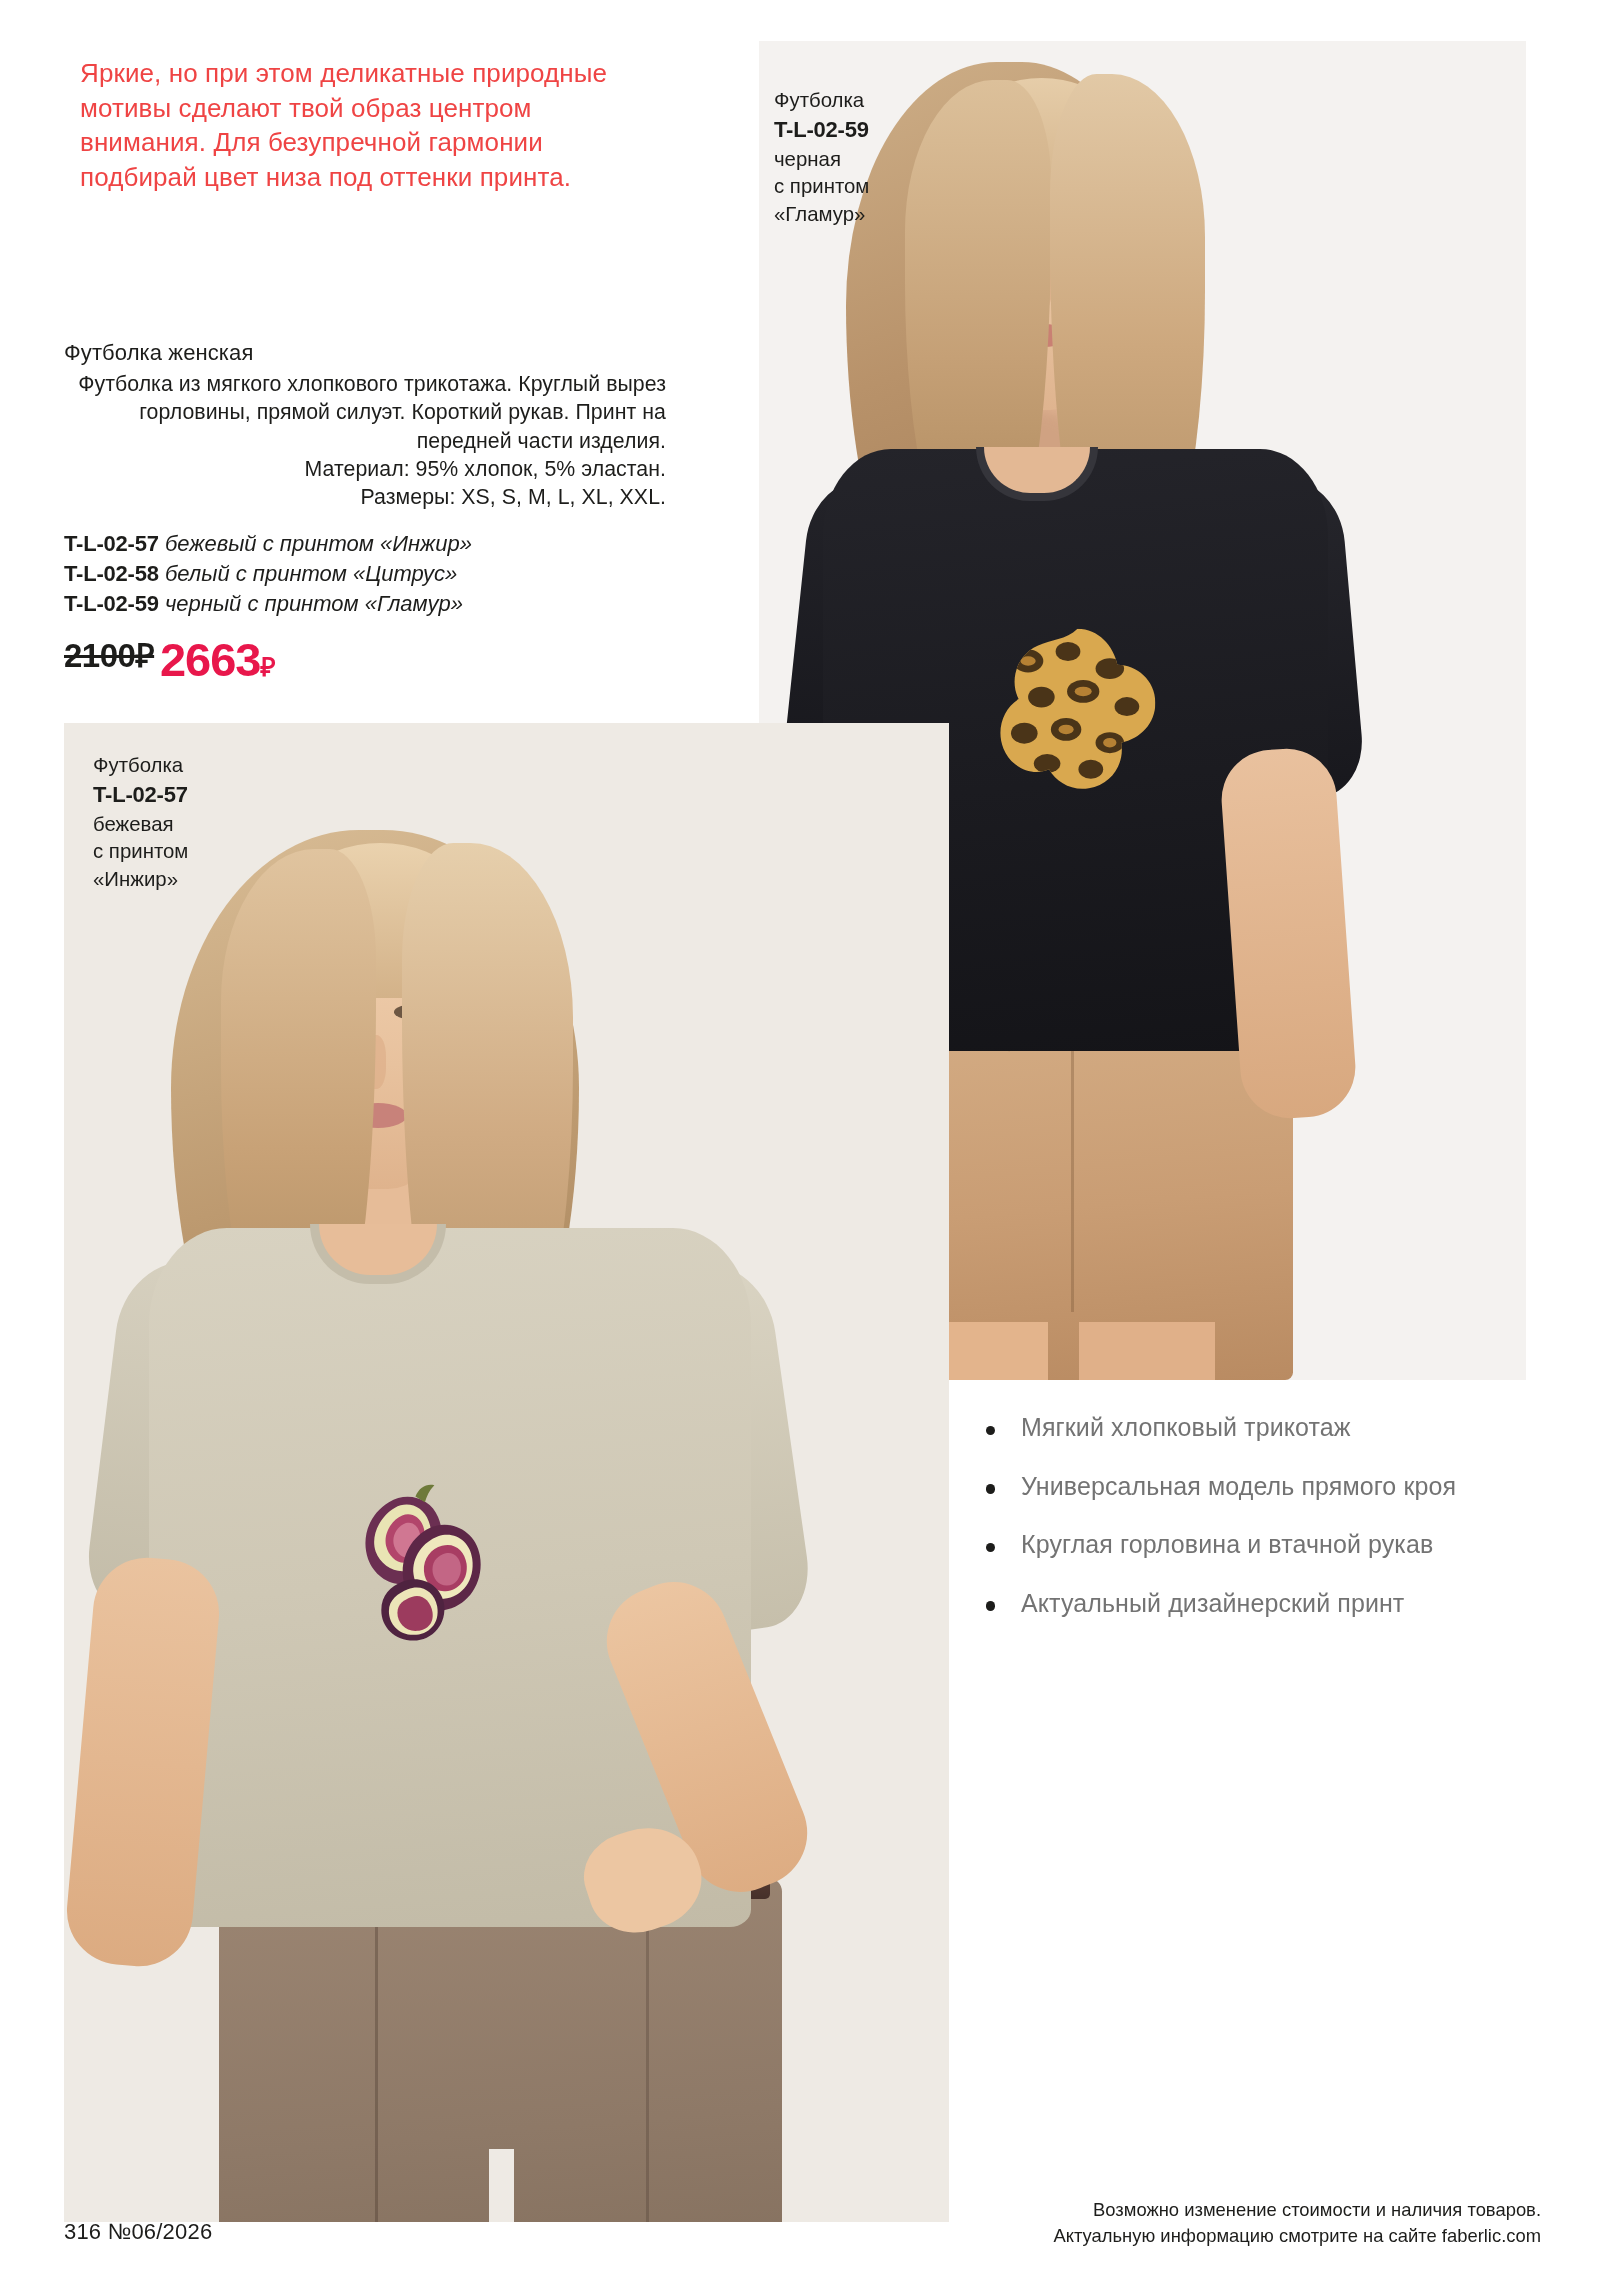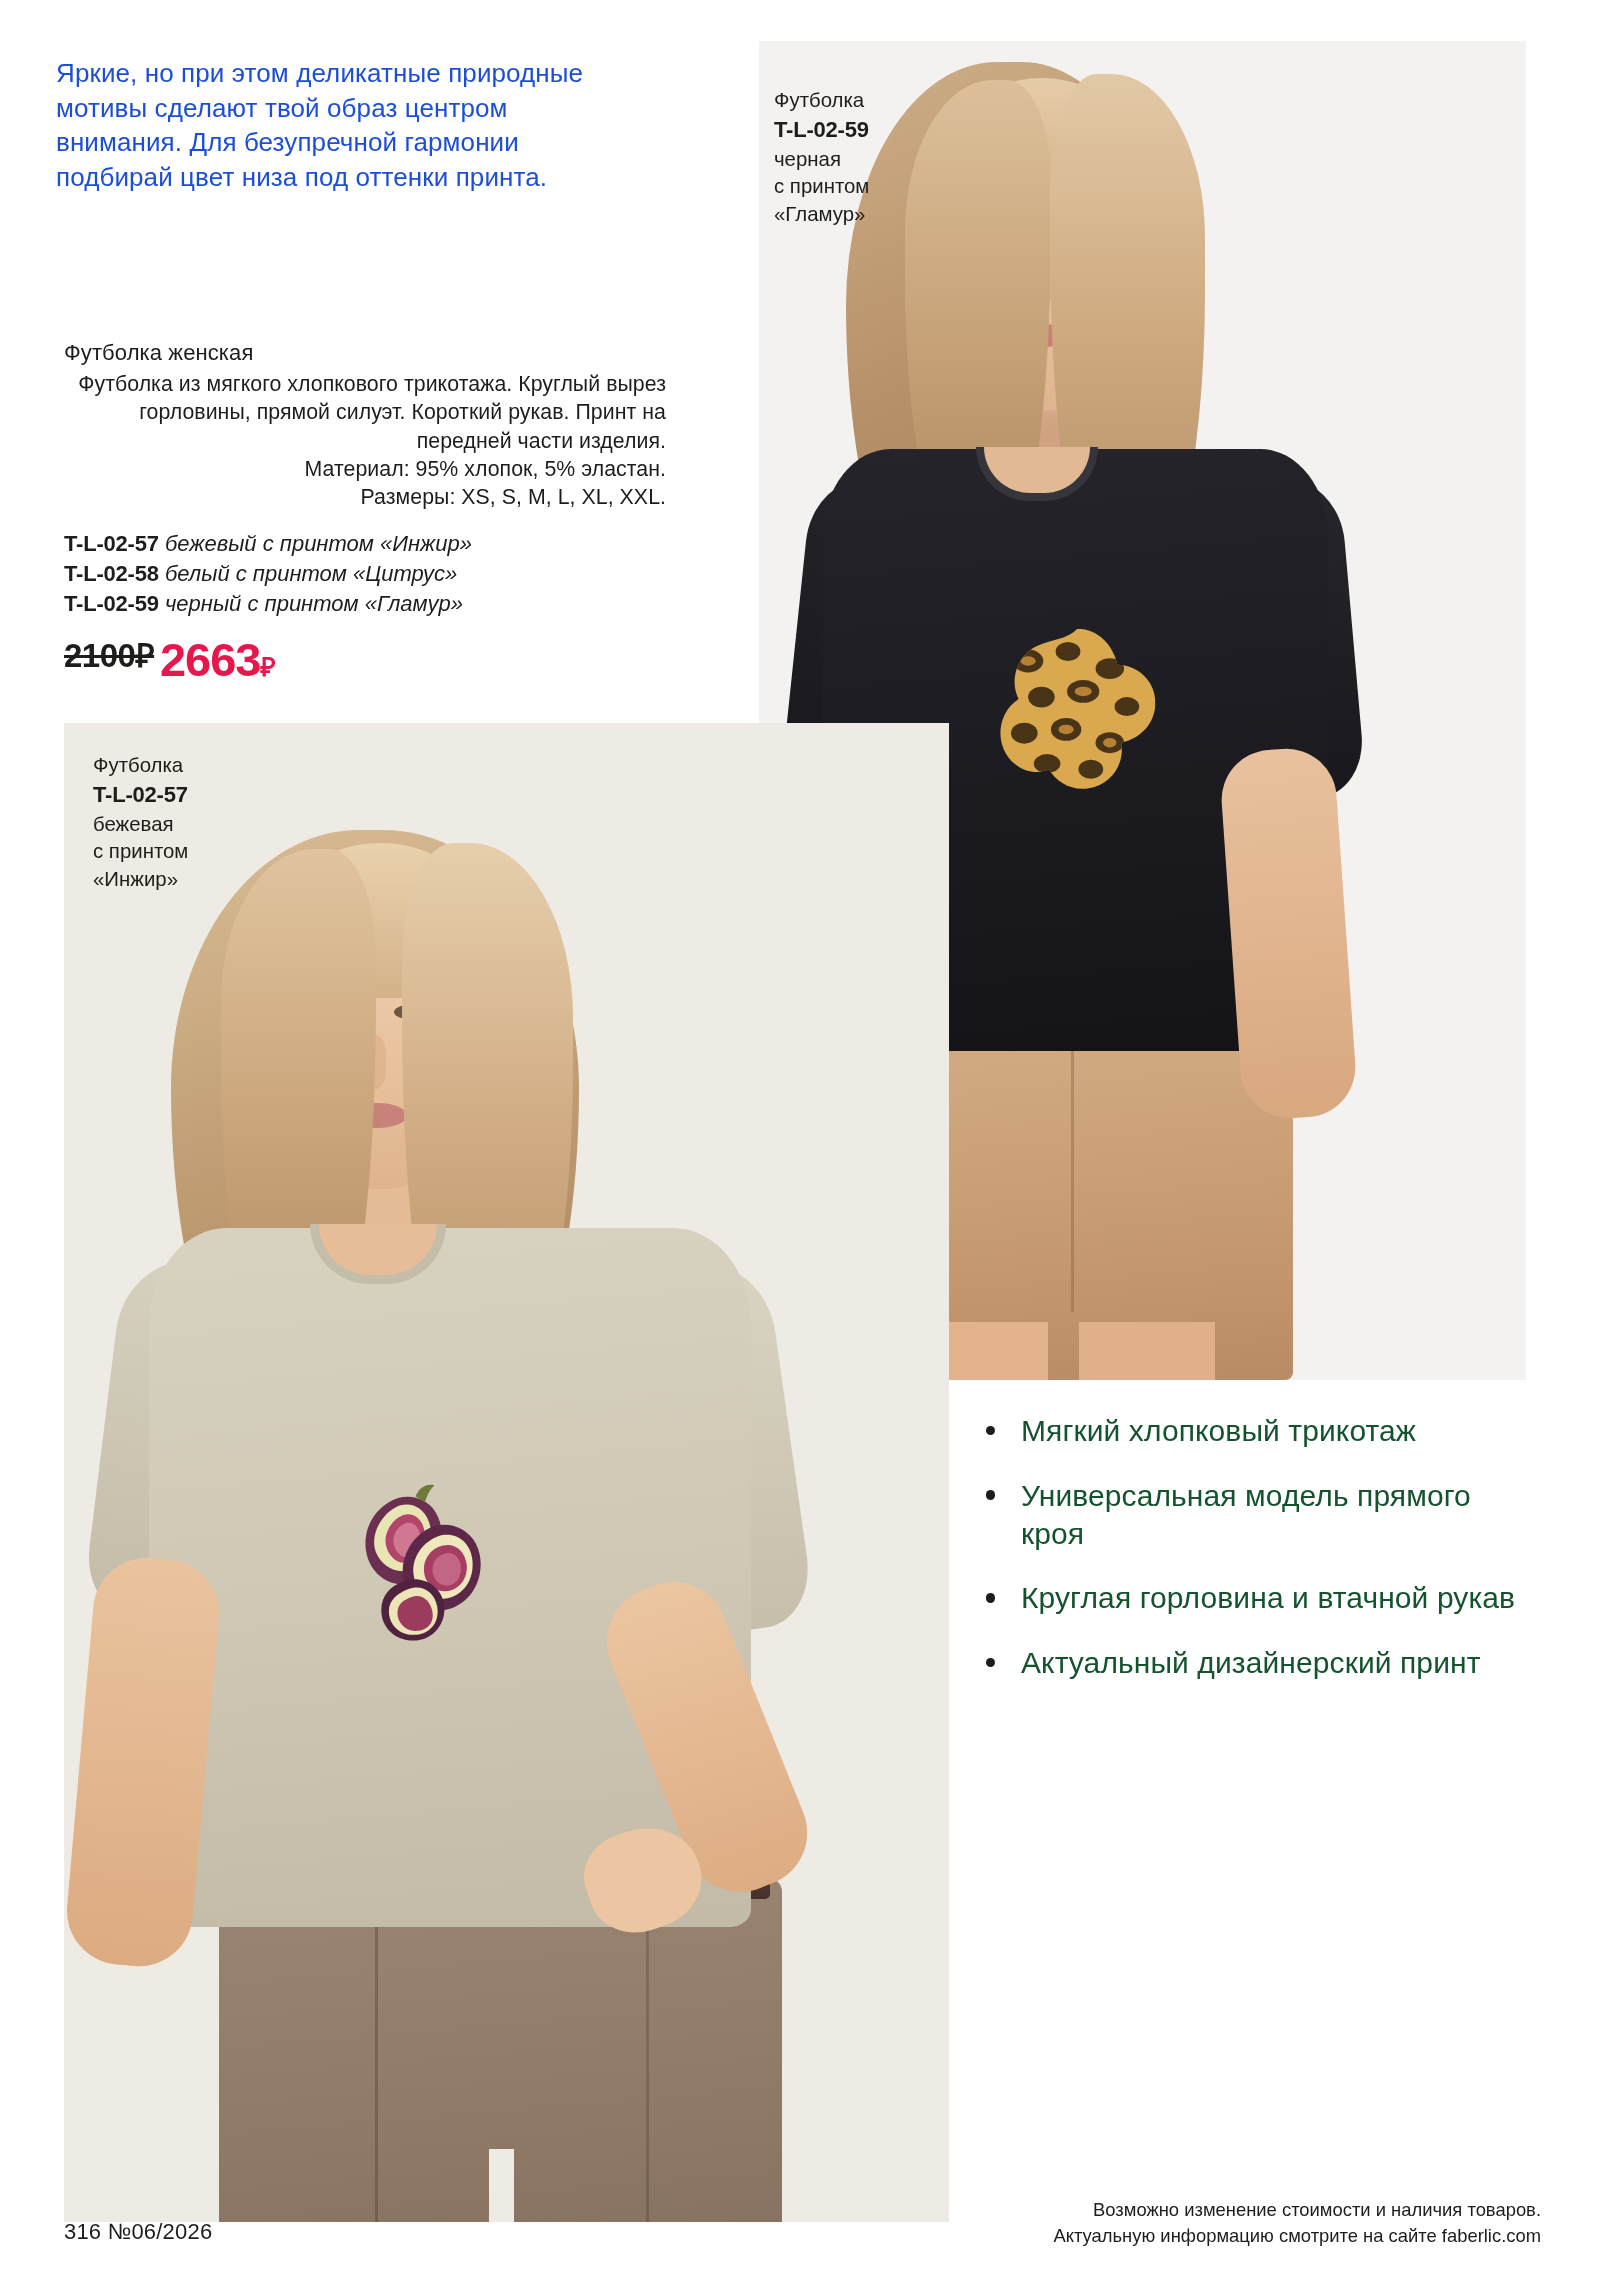--- a/index.html
+++ b/index.html
@@ -13,26 +13,26 @@
     height: 2292px;
     position: relative;
     font-family: "Liberation Sans", sans-serif;
     color: #1a1a1a;
     overflow: hidden;
   }
 
   
   .intro {
     position: absolute;
-    left: 56px;
+    left: 80px;
     top: 56px;
     width: 543px;
     font-size: 26px;
     line-height: 1.33;
-    color: #1d4ed8;
+    color: #ef4444;
     letter-spacing: 0.1px;
   }
 
   
   .product-block {
     position: absolute;
     left: 64px;
     top: 340px;
     width: 602px;
   }
@@ -137,23 +137,23 @@
     left: 980px;
     top: 1412px;
     width: 543px;
     list-style: none;
     margin: 0;
     padding: 0;
   }
   .bullets li {
     position: relative;
     padding-left: 41px;
-    font-size: 30px;
+    font-size: 25px;
     line-height: 1.26;
-    color: #14532d;
+    color: #737373;
     margin-bottom: 27px;
     letter-spacing: 0.1px;
   }
   .bullets li:before {
     content: "";
     position: absolute;
     left: 5.8px;
     top: 13.6px;
     width: 9.7px;
     height: 9.7px;

